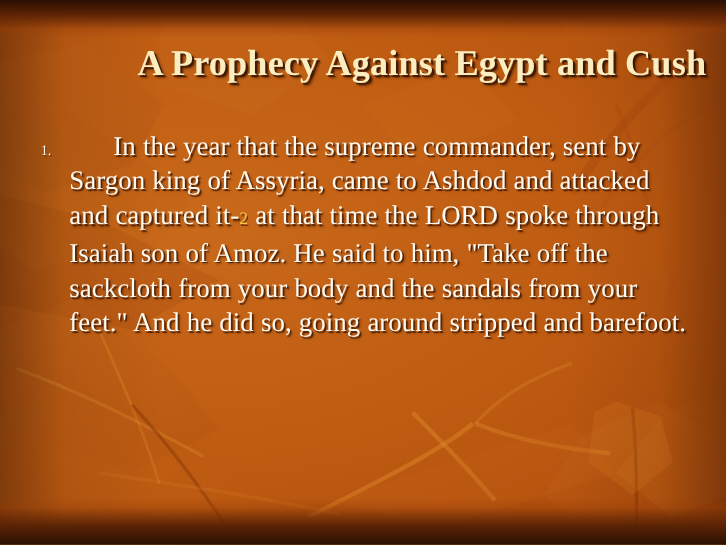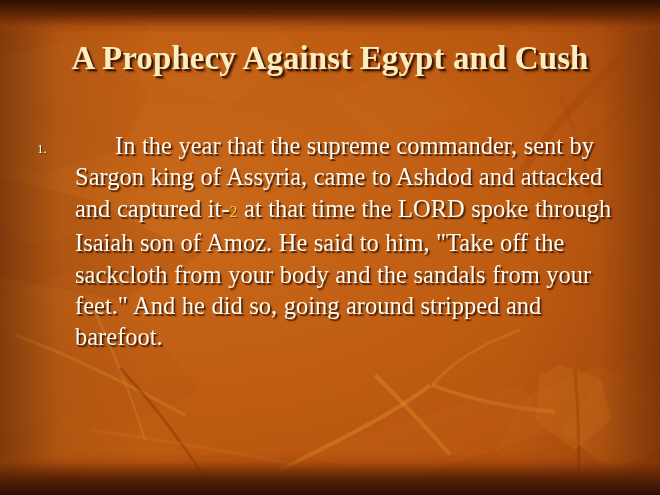--- a/index.html
+++ b/index.html
@@ -47,21 +47,21 @@
     position: absolute;
     inset: 0;
   }
   .leaves svg { display: block; width: 100%; height: 100%; }
 
   
   .title-wrap {
     position: absolute;
     left: 0; right: 0;
     top: 41px;
-    text-align: center;
+    text-align: right;
     padding: 0 18px;
     box-sizing: border-box;
   }
   .title {
     display: inline-block;
     font-size: 33px;
     font-weight: bold;
     line-height: 1.05;
     letter-spacing: 0.1px;
     color: #fbedc0;
@@ -84,21 +84,21 @@
   }
   .marker {
     position: absolute;
     left: 4px;
     top: 11px;
     font-size: 13px;
     color: #fdf6e3;
     text-shadow: 1px 1px 1px rgba(50,18,2,0.6);
   }
   .para {
-    margin: 12px;
+    margin: 0;
     font-size: 24.5px;
     line-height: 31.4px;
     color: #fdfaf2;
     text-indent: 40px;
     text-shadow:
       1.5px 1.5px 0 rgba(52,19,3,0.62),
       2px 2px 2px rgba(40,14,2,0.45);
     text-align: left;
     word-spacing: 0.4px;
   }

